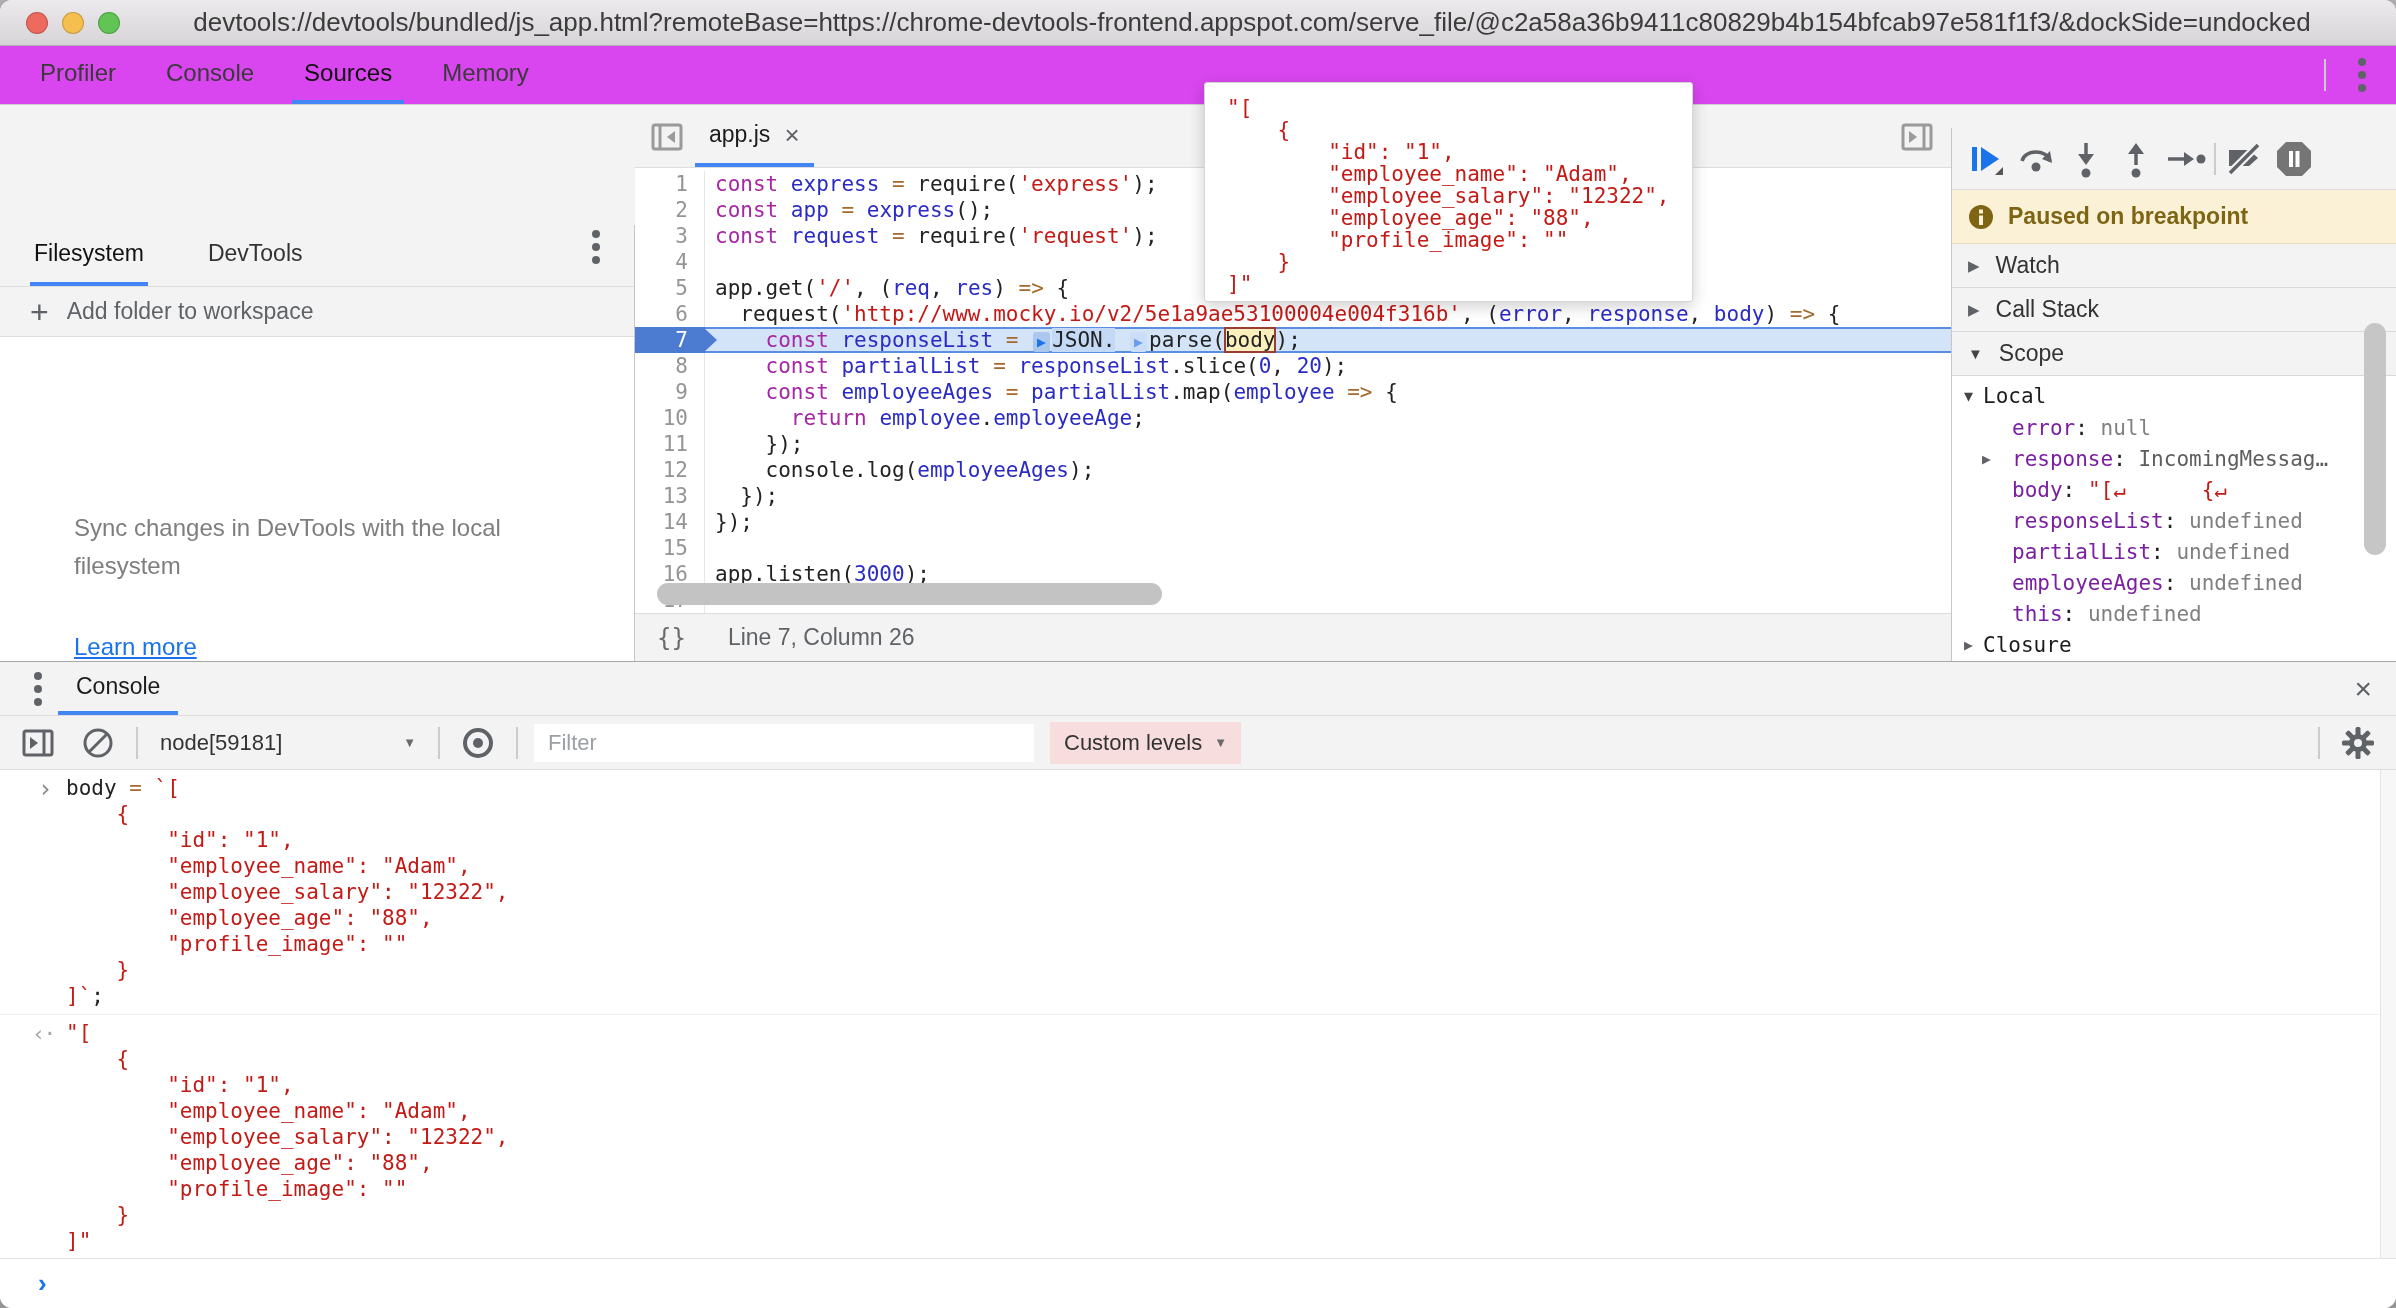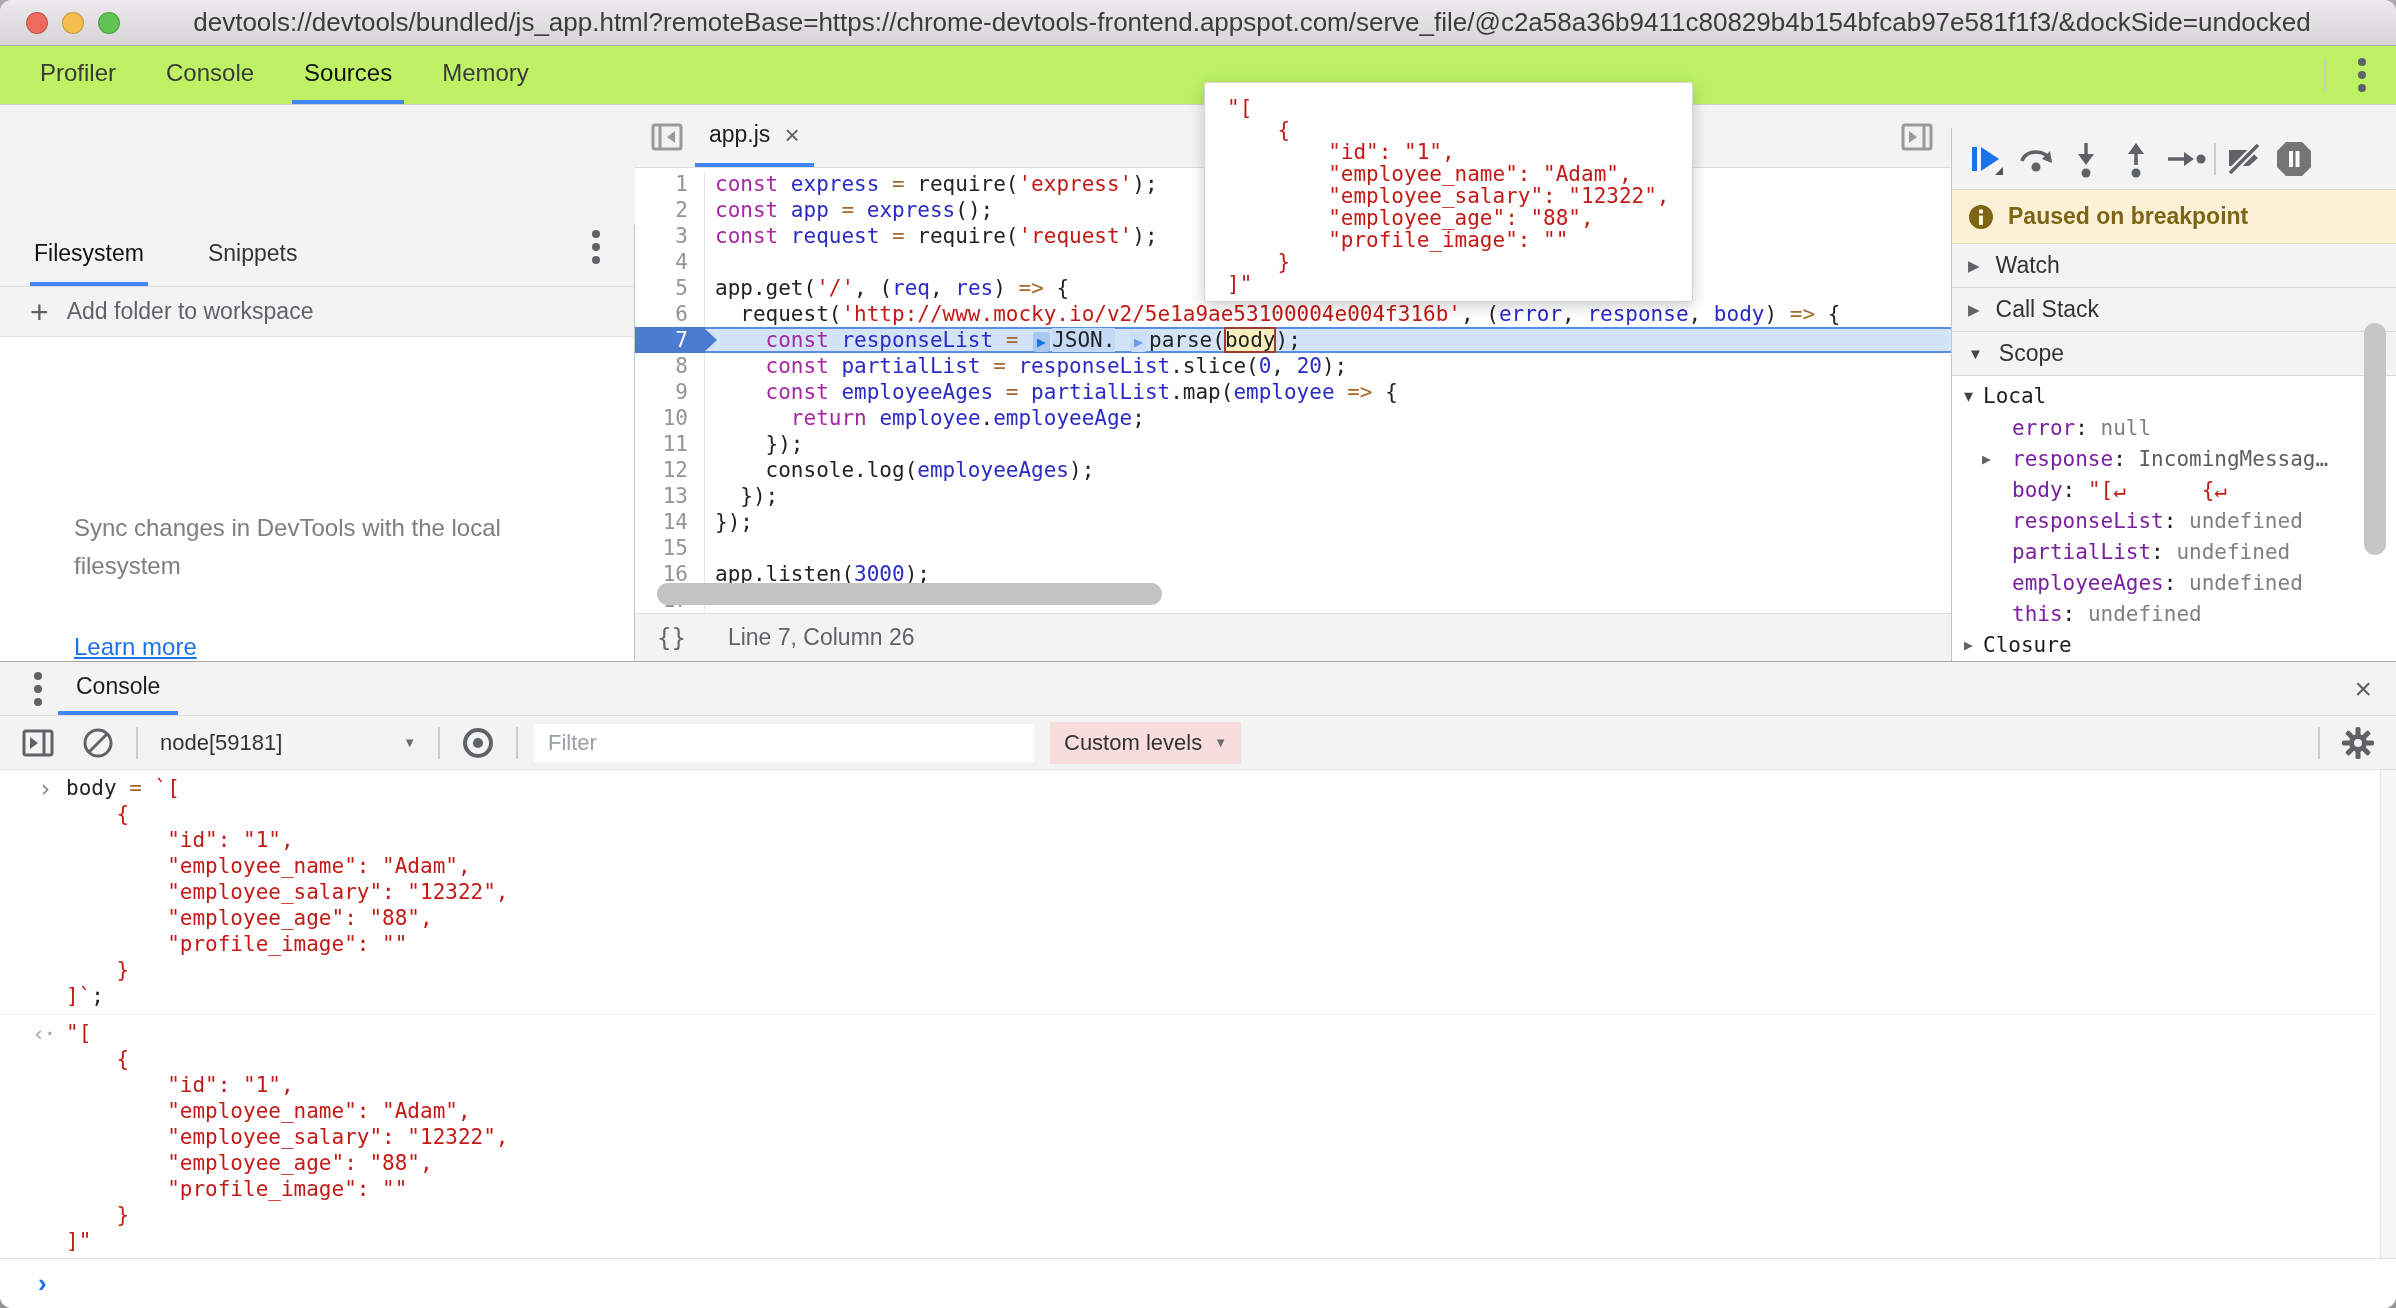--- a/index.html
+++ b/index.html
@@ -7,21 +7,21 @@
   .window{position:relative;width:2396px;height:1308px;background:#f3f3f3;border-radius:12px;overflow:hidden;box-shadow:0 20px 60px rgba(0,0,0,.45);}
 
   
   .titlebar{position:absolute;top:0;left:0;right:0;height:46px;background:linear-gradient(#eceaec,#d6d4d6);border-bottom:1px solid #b1afb1;display:flex;align-items:center;}
   .lights{position:absolute;left:26px;top:12px;display:flex;gap:14px;}
   .light{width:22px;height:22px;border-radius:50%;border:1px solid rgba(0,0,0,.18);}
   .light.red{background:#ed6a5e;} .light.yellow{background:#f4bf4f;} .light.green{background:#61c454;}
   .win-title{flex:1;padding-left:120px;padding-right:12px;text-align:center;font-size:26px;color:#3c3c3c;white-space:nowrap;overflow:hidden;}
 
   
-  .maintabs{position:absolute;top:46px;left:0;right:0;height:59px;background:#bef264;border-bottom:1px solid #cfcfcf;display:flex;align-items:stretch;padding-left:28px;}
+  .maintabs{position:absolute;top:46px;left:0;right:0;height:59px;background:#d946ef;border-bottom:1px solid #cfcfcf;display:flex;align-items:stretch;padding-left:28px;}
   .mt-items{display:flex;}
   .mtab{display:flex;align-items:center;padding:0 12px;margin-right:26px;font-size:24px;color:#3a3a3a;border-bottom:4px solid transparent;}
   .mtab.active{color:#111;border-bottom-color:#4285f4;}
   .mt-right{position:absolute;right:0;top:0;bottom:0;display:flex;align-items:center;gap:22px;padding-right:20px;}
   .vsep{width:2px;height:32px;background:#ccc;}
   .vdots{position:relative;width:8px;height:8px;border-radius:50%;background:#5f6368;box-shadow:0 -13px 0 #5f6368,0 13px 0 #5f6368;margin:0 10px;}
 
   
   .content{position:absolute;top:105px;left:0;right:0;height:556px;display:flex;align-items:flex-end;}
 
@@ -134,21 +134,21 @@
       <span class="vdots"></span>
     </div>
   </div>
 
   <div class="content">
 
     <div class="left-panel">
       <div class="lp-header">
         <div class="lp-tabs" style="display:flex">
             <div class="lp-tab active">Filesystem</div>
-            <div class="lp-tab">Snippets</div>
+            <div class="lp-tab">DevTools</div>
           </div>
         <span class="lp-menu vdots"></span>
       </div>
       <div class="lp-addfolder">
         <span class="plus">+</span>
         <span>Add folder to workspace</span>
       </div>
       <div class="lp-body">
         <div class="lp-sync">Sync changes in DevTools with the local filesystem</div>
         <span class="lp-link">Learn more</span>

